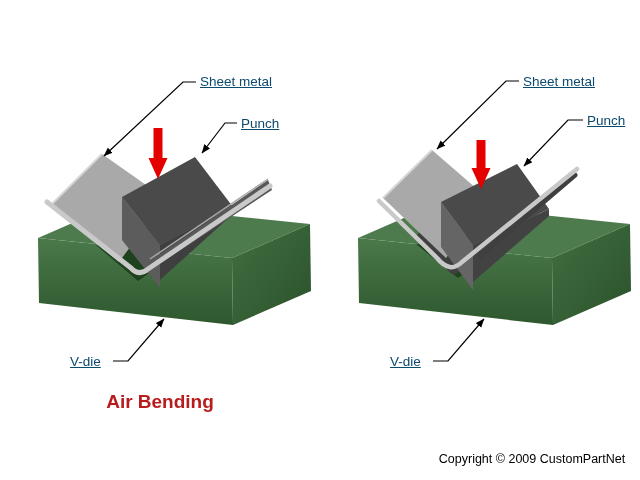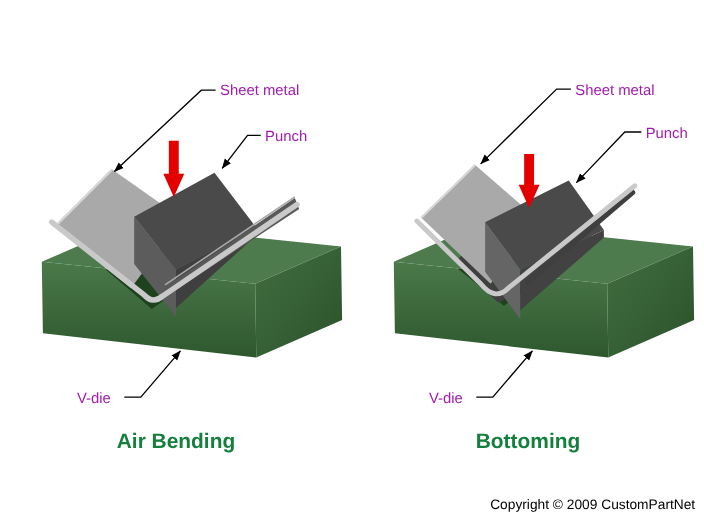--- a/index.html
+++ b/index.html
@@ -8,38 +8,39 @@
     background:#ffffff;
     font-family:"Liberation Sans","DejaVu Sans",sans-serif;
     position:relative;
     overflow:hidden;
   }
   #stage{position:absolute;left:0;top:0;width:640px;height:480px;}
   svg{position:absolute;left:0;top:0;}
   .lbl{
     position:absolute;
     font-size:13.5px;
-    color:#a21caf;
+    color:#0c4a6e;
     line-height:1;
     white-space:nowrap;
+    text-decoration:underline;
   }
   .lbl.right{}
   .title{
     position:absolute;
     font-size:19px;
     font-weight:bold;
-    color:#15803d;
+    color:#b91c1c;
     text-align:center;
     line-height:1;
     white-space:nowrap;
   }
   .copyright{
     position:absolute;
     left:432px;top:453px;width:200px;
-    text-align:right;
+    text-align:center;
     font-size:12.5px;
     color:#000;
     line-height:1;
     white-space:nowrap;
   }
 </style>
 </head>
 <body>
 
 <div id="stage">
@@ -114,17 +115,16 @@
 </svg>
 
   <div class="lbl" style="left:200px;top:75px;">Sheet metal</div>
   <div class="lbl" style="left:241px;top:117px;">Punch</div>
   <div class="lbl right" style="left:70px;top:355px;width:40px;">V-die</div>
   <div class="title" style="left:60px;top:392px;width:200px;">Air Bending</div>
 
   <div class="lbl" style="left:523px;top:75px;">Sheet metal</div>
   <div class="lbl" style="left:587px;top:114px;">Punch</div>
   <div class="lbl right" style="left:390px;top:355px;width:40px;">V-die</div>
-  <div class="title" style="left:380px;top:392px;width:200px;">Bottoming</div>
 
   <div class="copyright">Copyright © 2009 CustomPartNet</div>
 
 </div>
 
 </body></html>

